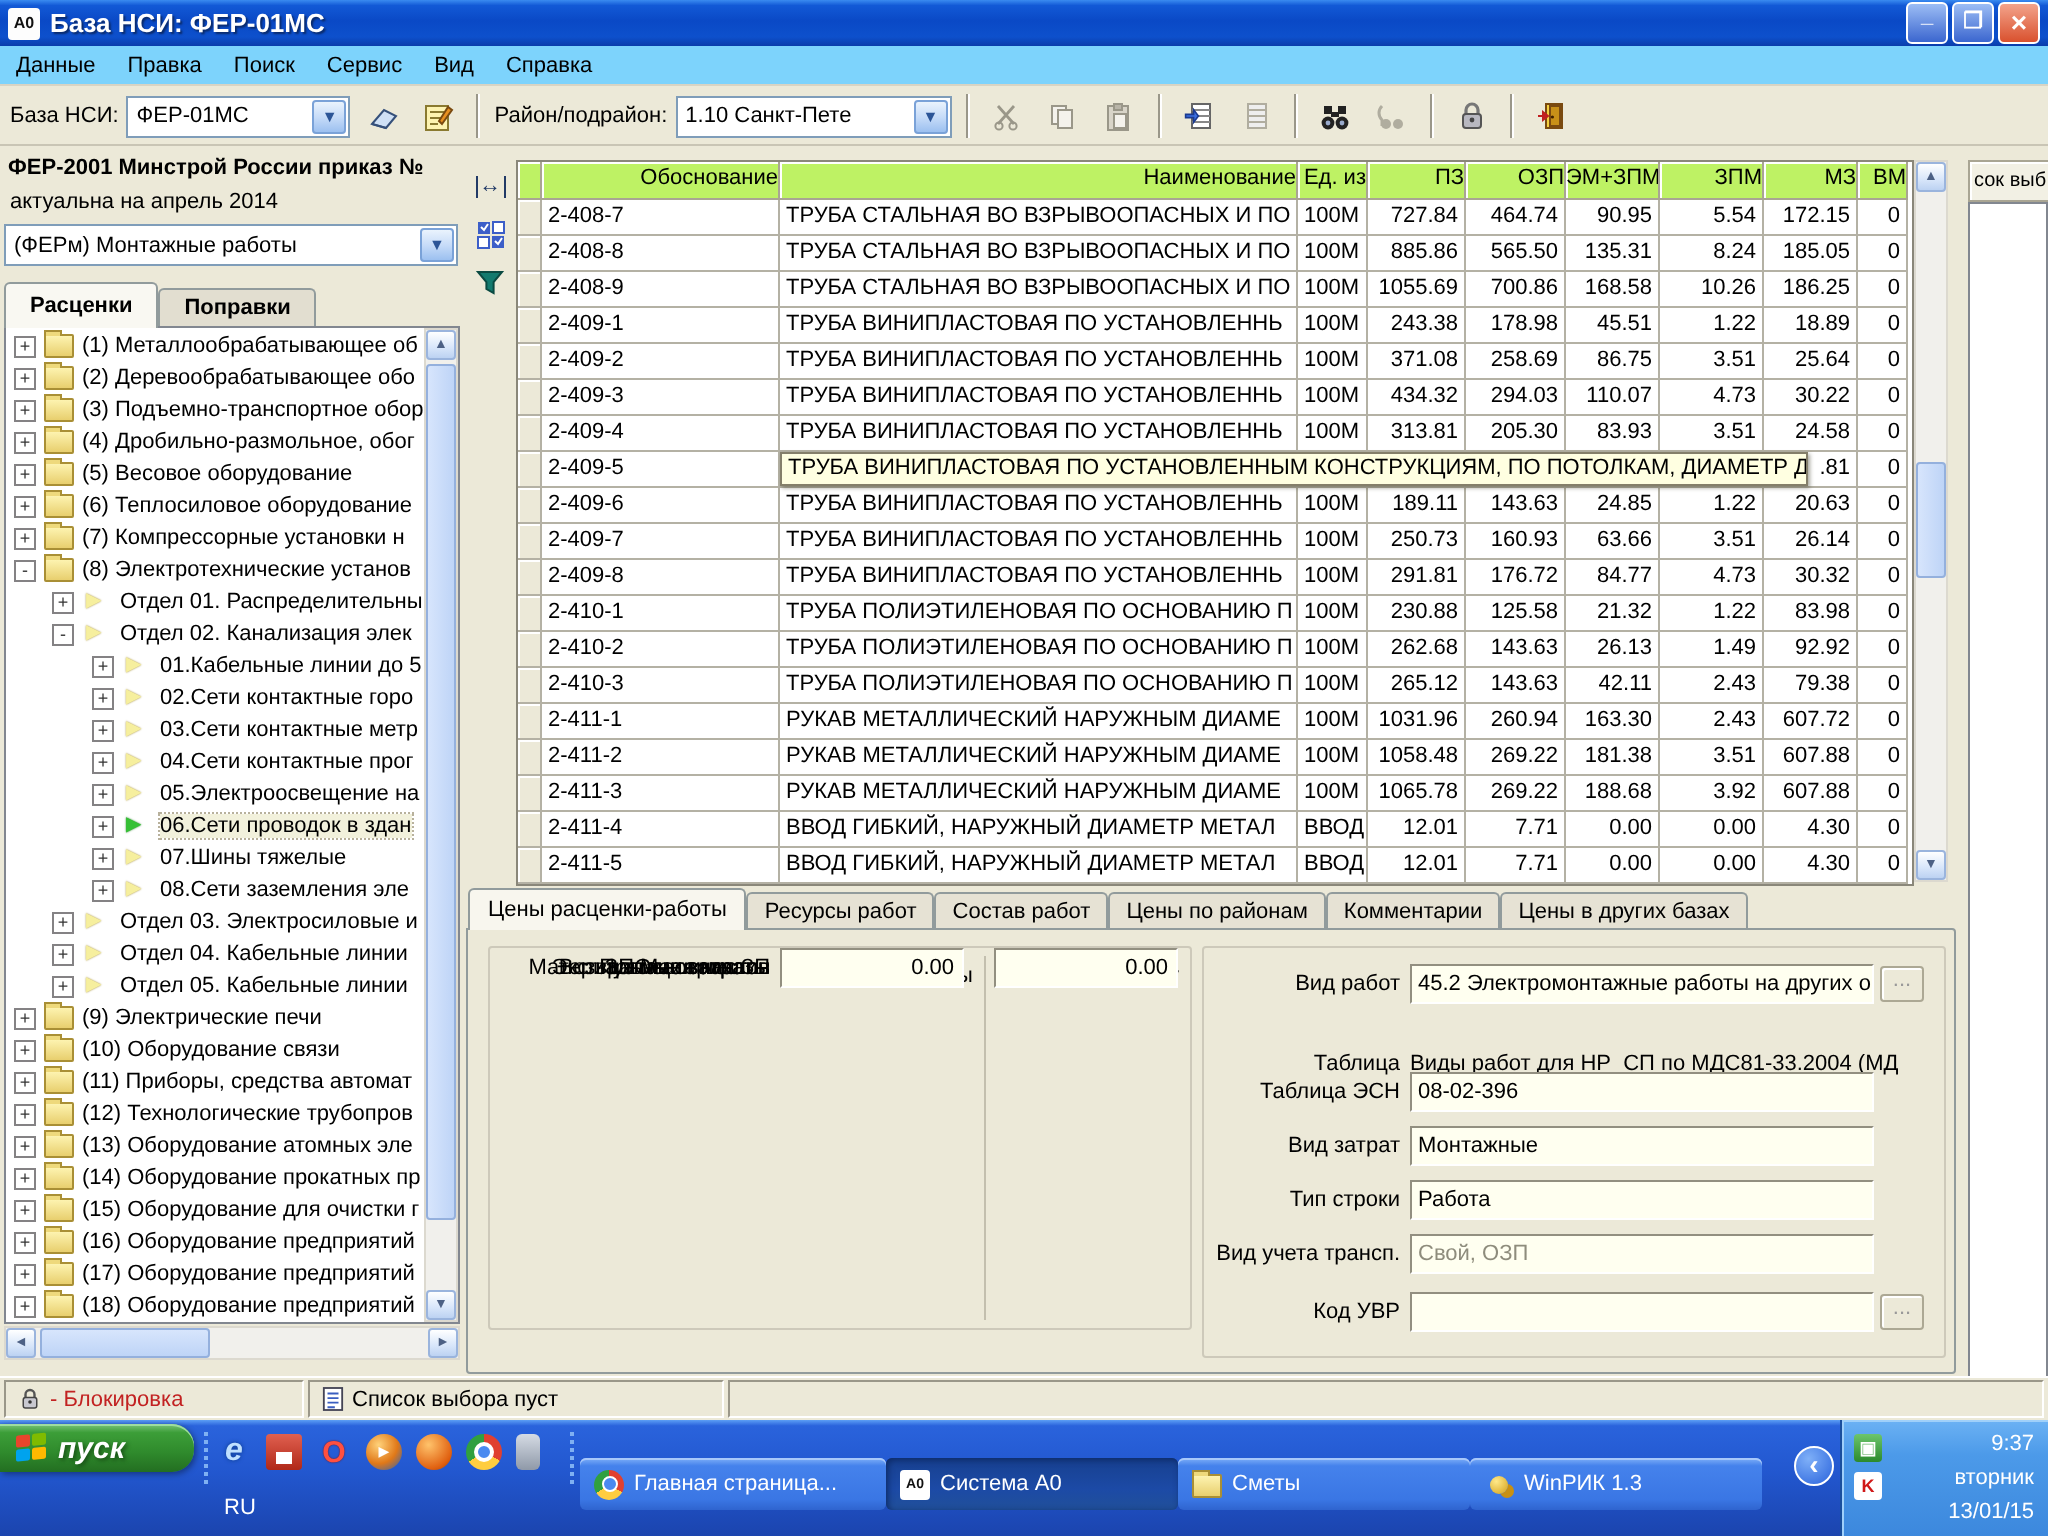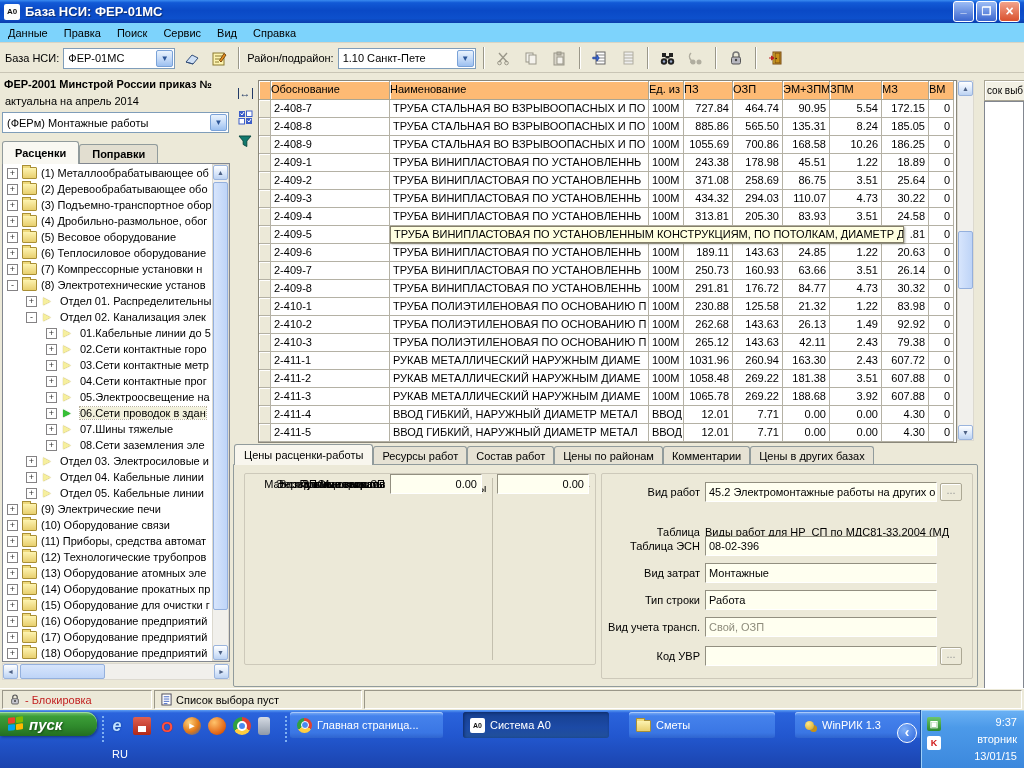--- a/index.html
+++ b/index.html
@@ -50,21 +50,21 @@
 .sb-thumb.h{background:linear-gradient(#d7e5fc,#bed4f7)}
 #tree-vsb{left:212px;top:164px;width:17px;height:497px}
 #tree-hsb{left:2px;top:663px;width:228px;height:17px}
 
 #grid-tools{position:absolute;left:233px;top:82px;width:26px}
 .gtool{width:24px;height:22px;margin-bottom:2px;display:flex;align-items:center;justify-content:center}
 .icon-colwidth{color:#223a66;font-size:11px;border-left:1px solid #223a66;border-right:1px solid #223a66;padding:0 1px;line-height:11px}
 .icon-colwidth::before{content:"↔"}
 #grid{position:absolute;left:258px;top:80px;width:699px;border:1px solid #8a877a;background:#fff}
 .g-head{display:flex;height:19px}
-.gh{flex:none;background:#fdba74;border-right:1px solid #a9a593;border-bottom:1px solid #a9a593;box-shadow:inset 1px 1px 0 #fff;text-align:left;line-height:17px;overflow:hidden;white-space:nowrap}
+.gh{flex:none;background:#bef264;border-right:1px solid #a9a593;border-bottom:1px solid #a9a593;box-shadow:inset 1px 1px 0 #fff;text-align:right;line-height:17px;overflow:hidden;white-space:nowrap}
 .g-row{display:flex;height:18px;position:relative;background:#fff}
 .gc{flex:none;border-right:1px solid #b4b1a4;border-bottom:1px solid #b4b1a4;line-height:16px;overflow:hidden;white-space:nowrap;padding:0 3px}
 .gc.selcol{background:#ece9d8;box-shadow:inset 1px 1px 0 #fff;padding:0}
 .gc.num{text-align:right}
 .c0{width:12px}.c1{width:119px}.c2{width:259px}.c3{width:35px}.c4{width:49px}.c5{width:50px}.c6{width:47px}.c7{width:52px}.c8{width:47px}.c9{width:25px}
 .tip{position:absolute;left:131px;top:0;width:514px;height:17px;background:#ffffe1;border:1px solid #847f6a;box-shadow:1px 1px 2px rgba(60,60,40,.45);padding:1px 3px;white-space:nowrap;overflow:hidden;z-index:5;line-height:13px}
 .tip:empty{display:none}
 #grid-vsb{left:957px;top:80px;width:17px;height:361px}
 
 #sel-head{position:absolute;left:984px;top:80px;width:55px;height:21px;background:#f2f0e4;border:1px solid #a9a593;box-shadow:inset 1px 1px 0 #fff;line-height:19px;padding-left:2px;white-space:nowrap;overflow:hidden;font-size:10px}
@@ -107,21 +107,21 @@
 .ql-icon[data-icon="disk"]{background:linear-gradient(#e06050,#b02818);border-radius:2px}
 .ql-icon[data-icon="disk"]::before{content:"";width:8px;height:6px;background:#fff;margin-top:6px}
 .ql-icon[data-icon="opera"]::before{content:"O";font-weight:bold;font-size:15px;color:#ff5040;text-shadow:0 0 1px #801010}
 .ql-icon[data-icon="wmp"]{background:radial-gradient(circle at 35% 30%,#ffd27a,#e07818 55%,#2060c0);border-radius:50%}
 .ql-icon[data-icon="wmp"]::before{content:"▶";color:#fff;font-size:7px}
 .ql-icon[data-icon="firefox"]{background:radial-gradient(circle at 35% 30%,#ffc36b,#e06010 70%,#9a3a00);border-radius:50%}
 .ql-icon[data-icon="chrome"]{background:conic-gradient(#e04030 0 33%,#ffcd40 33% 66%,#30a040 66% 100%);border-radius:50%}
 .ql-icon[data-icon="chrome"]::after{content:"";position:absolute;inset:4px;background:#4a8af0;border:2px solid #fff;border-radius:50%}
 .ql-icon[data-icon="phone"]{background:linear-gradient(#d5dbe4,#8f99a8);border-radius:3px;width:12px}
 #lang{position:absolute;left:112px;top:38px;color:#fff}
-#tasks{position:absolute;left:290px;top:2px;display:flex;gap:20px}
+#tasks{position:absolute;left:290px;top:19px;display:flex;gap:0}
 .task{height:26px;border-radius:3px;background:linear-gradient(180deg,#7fb0f8 0%,#4582ec 15%,#3a76e4 80%,#2f64cf 100%);box-shadow:inset 0 1px 0 #a8c8fa;display:flex;align-items:center;gap:5px;padding:0 7px;color:#fff;white-space:nowrap;overflow:hidden}
 .task[data-pressed="true"]{background:linear-gradient(180deg,#17408f 0%,#1c4aa6 60%,#215099 100%);box-shadow:inset 1px 1px 3px #0d2a66}
 .t1{width:153px}.t2{width:146px}.t3{width:146px}.t4{width:146px}
 .task-ico{flex:none;width:15px;height:15px;position:relative;display:flex;align-items:center;justify-content:center}
 .task-ico[data-icon="chrome"]{background:conic-gradient(#e04030 0 33%,#ffcd40 33% 66%,#30a040 66% 100%);border-radius:50%}
 .task-ico[data-icon="chrome"]::after{content:"";position:absolute;inset:3.5px;background:#4a8af0;border:1.5px solid #fff;border-radius:50%}
 .task-ico[data-icon="a0"]{background:#fff;border-radius:2px;color:#111;font-size:7px;font-weight:bold}
 .task-ico[data-icon="a0"]::before{content:"А0"}
 .task-ico[data-icon="folder"]{background:linear-gradient(#fdf3b0,#e8cf6e);border:1px solid #a98f35;border-radius:1px;height:12px;margin-top:2px}
 .task-ico[data-icon="folder"]::before{content:"";position:absolute;left:-1px;top:-3px;width:7px;height:2px;background:#eed97c;border:1px solid #a98f35;border-bottom:none}

